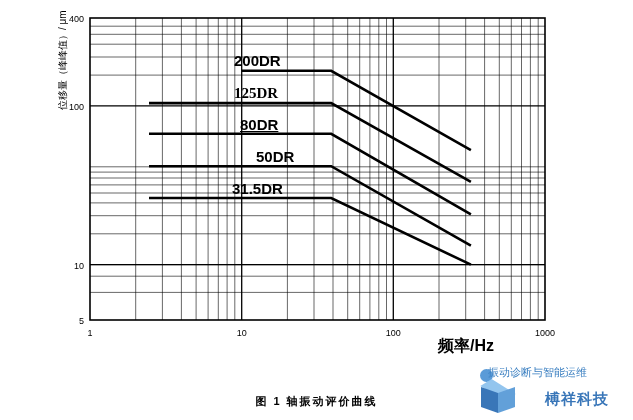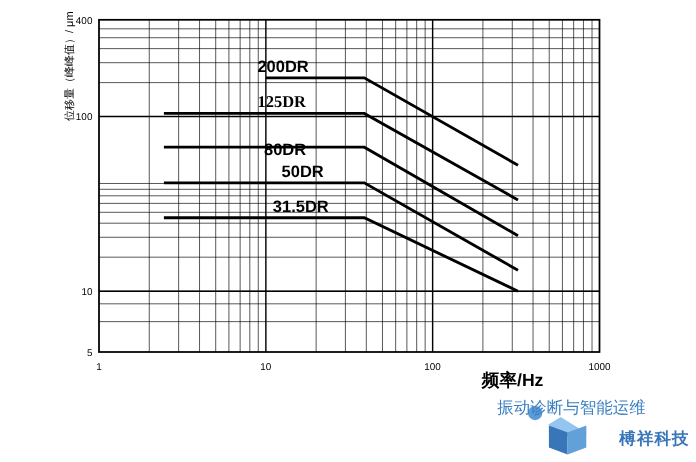--- a/index.html
+++ b/index.html
@@ -51,42 +51,42 @@
     left:0;top:394px;
     width:633px;
     text-align:center;
     font-size:11px;
     font-weight:bold;
     color:#000;
     letter-spacing:2px;
   }
   .wm{
     position:absolute;
-    right:6px;bottom:4px;
+    right:24px;bottom:4px;
     display:flex;align-items:center;
     opacity:.95;
     gap:24px;
   }
   .wm-cube{
     width:34px;height:34px;
     position:relative;
     margin-right:6px;
   }
   .wm-cube .f1,.wm-cube .f2,.wm-cube .f3{position:absolute;}
   .wm-cube .f1{left:0;top:8px;width:17px;height:20px;background:#2f6fb5;transform:skewY(20deg);}
   .wm-cube .f2{left:17px;top:8px;width:17px;height:20px;background:#5a9bd8;transform:skewY(-20deg);}
   .wm-cube .f3{left:0;top:0px;width:34px;height:16px;background:#8ec2ee;transform:scaleY(.62) rotate(45deg);transform-origin:center;}
   .wm-text{
     font-size:15px;color:#2f6fb5;font-weight:bold;letter-spacing:1px;
     font-family:"Liberation Serif", serif;
   }
   .wm-sub{
     position:absolute;
     right:46px;bottom:40px;
-    font-size:15px;color:#3a7fc1;
+    font-size:11px;color:#3a7fc1;
     white-space:nowrap;
     margin-left:20px;
   }
   .wm-dot{
     position:absolute;
     right:140px;bottom:38px;
     width:13px;height:13px;border-radius:50%;
     background:#5a9bd8;
   }
   .tick-txt{font-size:9px;fill:#000;font-family:"Liberation Sans", sans-serif;}
@@ -185,25 +185,26 @@
       <text class="tick-txt" x="241.7" y="336" text-anchor="middle">10</text>
       <text class="tick-txt" x="393.3" y="336" text-anchor="middle">100</text>
       <text class="tick-txt" x="545" y="336" text-anchor="middle">1000</text>
     </svg>
 
     <div class="ylabel">位移量（峰峰值）/ μm</div>
     <div class="xlabel">频率/Hz</div>
 
     <div class="curve-label" style="left:234px;top:52px;">200DR</div>
     <div class="curve-label" style="left:234px;top:85px;font-family:Liberation Serif, serif;">125DR</div>
-    <div class="curve-label" style="left:240px;top:128px;">80DR</div>
+    <div class="curve-label" style="left:240px;top:116px;text-decoration:underline;">80DR</div>
     <div class="curve-label" style="left:256px;top:148px;">50DR</div>
-    <div class="curve-label" style="left:232px;top:180px;margin-left:16px;">31.5DR</div>
+    <div class="curve-label" style="left:232px;top:180px;">31.5DR</div>
   </div>
 
+  <div class="figcap">图 1   轴振动评价曲线</div>
 
   <div class="wm-dot"></div>
   <div class="wm-sub">振动诊断与智能运维</div>
   <div class="wm">
     <div class="wm-cube">
       <div class="f3"></div>
         <div class="f1"></div>
         <div class="f2"></div>
     </div>
     <div class="wm-text">榑祥科技</div>

